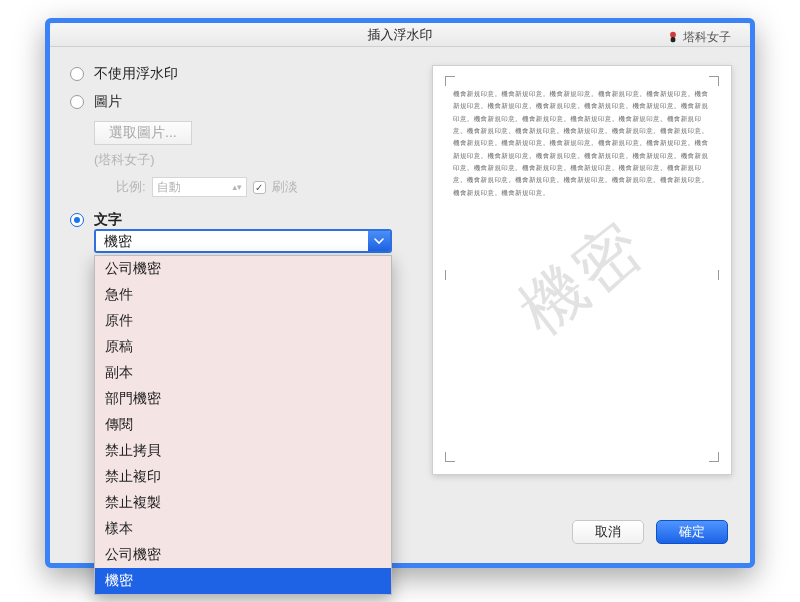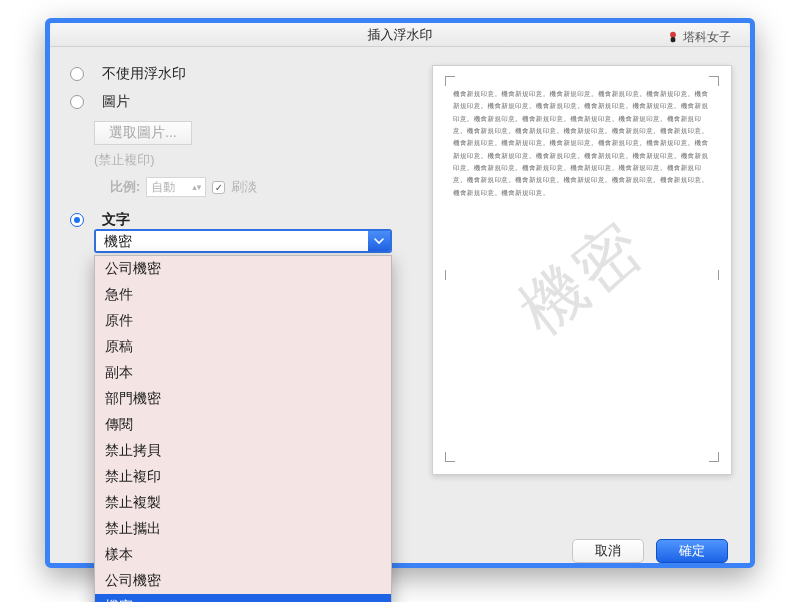--- a/index.html
+++ b/index.html
@@ -52,21 +52,21 @@
     gap: 18px;
     height: calc(100% - 24px);
   }
   .left-pane {
     flex: 0 0 344px;
     position: relative;
   }
   .radio-row {
     display: flex;
     align-items: center;
-    gap: 18px;
+    gap: 10px;
     margin-bottom: 10px;
     font-size: 14px;
   }
   .radio {
     width: 14px; height: 14px;
     border: 1px solid #9a9a9a;
     border-radius: 50%;
     background: #fff;
     display: inline-block;
     position: relative;
@@ -103,23 +103,23 @@
     margin-top: 6px;
   }
   .ratio-row {
     display: flex;
     align-items: center;
     gap: 6px;
     margin-top: 8px;
     color: #b4b4b4;
     font-size: 13px;
   }
-  .ratio-label { margin-left: 16px; font-weight: bold;}
+  .ratio-label { margin-left: 22px;}
   .ratio-select {
-    width: 60px;
+    width: 95px;
     height: 20px;
     border: 1px solid #d6d6d6;
     background: #fff;
     font-size: 12px;
     padding: 0 4px;
     display: flex;
     align-items: center;
     justify-content: space-between;
     color: #b4b4b4;
   }
@@ -240,21 +240,21 @@
     font-weight: 400;
     color: #999;
     opacity: 0.28;
     pointer-events: none;
     white-space: nowrap;
     letter-spacing: 4px;
   }
   .footer {
     position: absolute;
     right: 22px;
-    bottom: 0;
+    bottom: 19px;
     display: flex;
     gap: 12px;
   }
   .btn {
     min-width: 72px;
     height: 24px;
     padding: 0 14px;
     border-radius: 5px;
     font-size: 13px;
     display: inline-flex;
@@ -292,21 +292,21 @@
         <span class="radio"></span>
         <span>不使用浮水印</span>
       </div>
 
       <div class="radio-row">
         <span class="radio"></span>
         <span>圖片</span>
       </div>
       <div class="sub-group">
         <span class="pick-btn">選取圖片...</span>
-        <div class="hint">(禁止複印)</div>
+        <div class="hint">(塔科女子)</div>
         <div class="ratio-row">
           <span class="ratio-label">比例:</span>
           <span class="ratio-select">
             <span>自動</span>
             <span class="caret">▴▾</span>
           </span>
           <span class="chk">✓</span>
           <span>刷淡</span>
         </div>
       </div>
@@ -329,21 +329,20 @@
               <div class="dropdown-item">公司機密</div>
               <div class="dropdown-item">急件</div>
               <div class="dropdown-item">原件</div>
               <div class="dropdown-item">原稿</div>
               <div class="dropdown-item">副本</div>
               <div class="dropdown-item">部門機密</div>
               <div class="dropdown-item">傳閱</div>
               <div class="dropdown-item">禁止拷貝</div>
               <div class="dropdown-item">禁止複印</div>
               <div class="dropdown-item">禁止複製</div>
-              <div class="dropdown-item">禁止攜出</div>
               <div class="dropdown-item">樣本</div>
               <div class="dropdown-item">公司機密</div>
               <div class="dropdown-item selected">機密</div>
             </div>
         </div>
       </div>
 
     </div>
 
     <div class="preview-pane">

